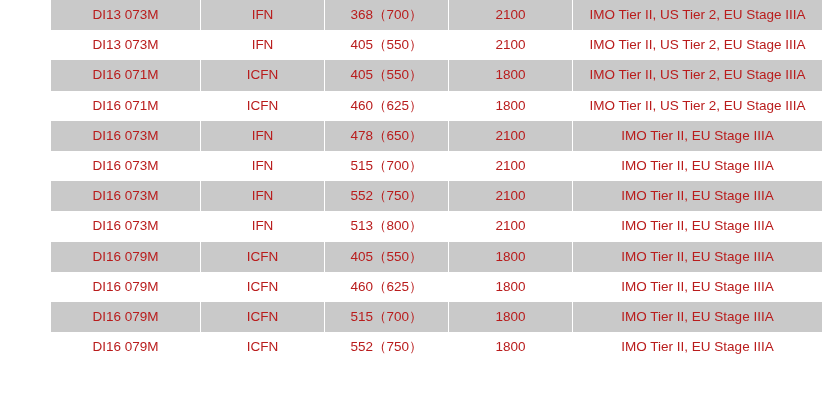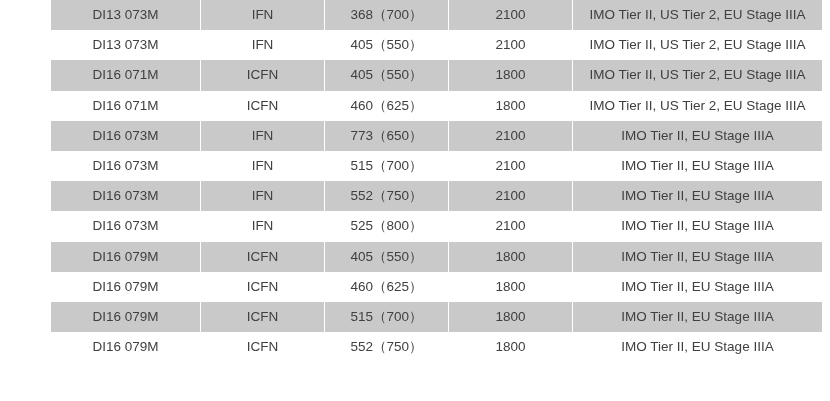--- a/index.html
+++ b/index.html
@@ -17,21 +17,21 @@
     width: 830px;
   }
   table.spec-table {
     border-collapse: collapse;
     table-layout: fixed;
     width: 772px;
     margin: 0 0 0 50px;
   }
   table.spec-table td {
     font-size: 13.5px;
-    color: #404040;
+    color: #b91c1c;
     text-align: center;
     vertical-align: middle;
     height: 30.2px;
     line-height: 30.2px;
     padding: 0 2px;
     border-left: 1px solid #ffffff;
     border-right: 1px solid #ffffff;
     white-space: nowrap;
     overflow: hidden;
   }
@@ -85,42 +85,42 @@
         <tr class="row-plain">
           <td>DI16 071M</td>
           <td>ICFN</td>
           <td>460（625）</td>
           <td>1800</td>
           <td>IMO Tier II, US Tier 2, EU Stage IIIA</td>
         </tr>
         <tr class="row-shaded">
           <td>DI16 073M</td>
           <td>IFN</td>
-          <td>773（650）</td>
+          <td>478（650）</td>
           <td>2100</td>
           <td>IMO Tier II, EU Stage IIIA</td>
         </tr>
         <tr class="row-plain">
           <td>DI16 073M</td>
           <td>IFN</td>
           <td>515（700）</td>
           <td>2100</td>
           <td>IMO Tier II, EU Stage IIIA</td>
         </tr>
         <tr class="row-shaded">
           <td>DI16 073M</td>
           <td>IFN</td>
           <td>552（750）</td>
           <td>2100</td>
           <td>IMO Tier II, EU Stage IIIA</td>
         </tr>
         <tr class="row-plain">
           <td>DI16 073M</td>
           <td>IFN</td>
-          <td>525（800）</td>
+          <td>513（800）</td>
           <td>2100</td>
           <td>IMO Tier II, EU Stage IIIA</td>
         </tr>
         <tr class="row-shaded">
           <td>DI16 079M</td>
           <td>ICFN</td>
           <td>405（550）</td>
           <td>1800</td>
           <td>IMO Tier II, EU Stage IIIA</td>
         </tr>

